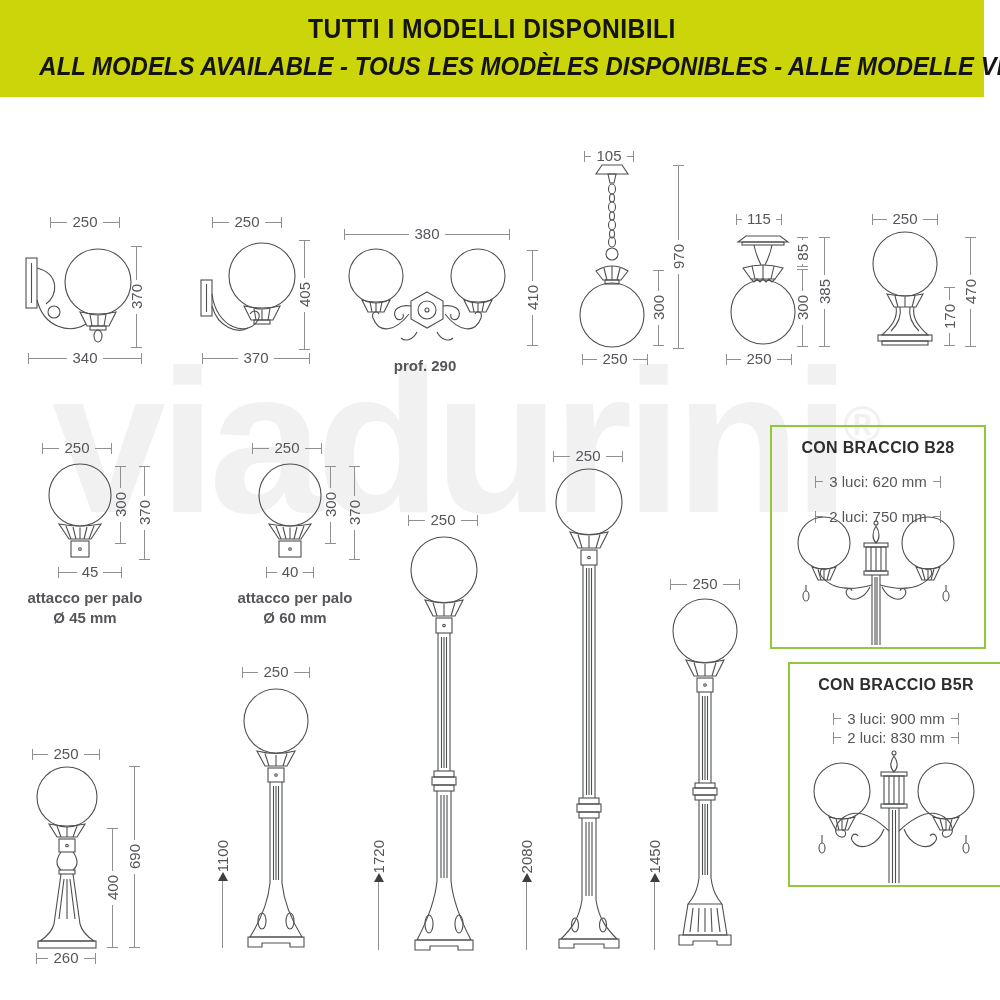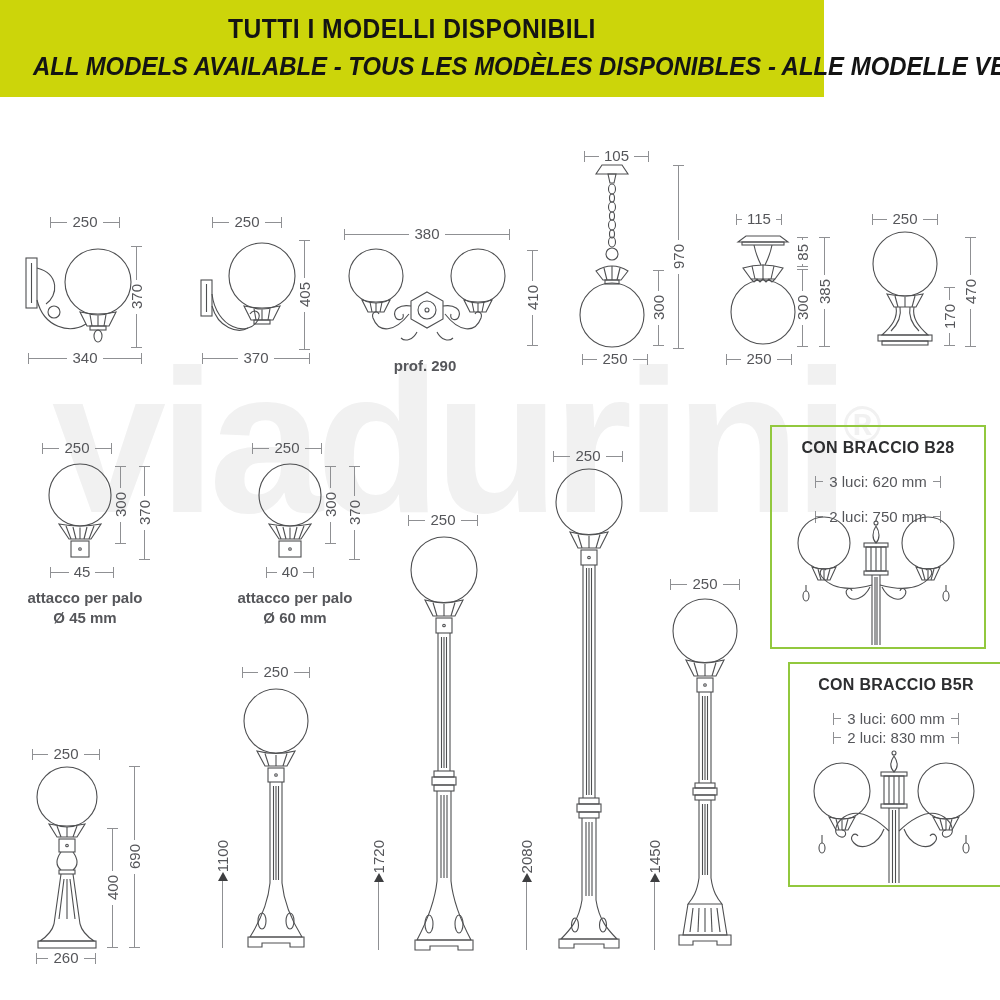--- a/index.html
+++ b/index.html
@@ -1,21 +1,21 @@
 <!DOCTYPE html>
 <html><head>
 <meta charset="utf-8">
 <style>
   html,body{margin:0;padding:0;}
   body{width:1000px;height:1000px;position:relative;background:#ffffff;overflow:hidden;
        font-family:"Liberation Sans",sans-serif;color:#55565a;}
   .abs{position:absolute;}
 
   
-  .header{position:absolute;left:0;top:0;width:824px;height:97px;background:#ccd50a;
+  .header{position:absolute;left:0;top:0;width:984px;height:97px;background:#ccd50a;
           text-align:center;color:#141414;}
   .header .t1{margin-top:13px;font-size:28px;font-weight:bold;letter-spacing:.5px;
               transform:scaleX(.88);transform-origin:center;}
   .header .t2{margin-top:6px;font-size:26px;font-weight:bold;font-style:italic;
               transform:scaleX(.92);transform-origin:center;white-space:nowrap;}
 
   
   .wm{position:absolute;left:52px;top:338px;font-size:205px;font-weight:bold;
       color:#f1f1f1;letter-spacing:-7px;line-height:1;white-space:nowrap;z-index:0;
       user-select:none;}
@@ -175,21 +175,21 @@
 </svg>
 <div class="dv" style="left:524px;top:250px;height:96px;">
     <span class="t"></span>
     <span class="l"></span>
     <span class="v">410</span>
     <span class="l"></span>
     <span class="t"></span>
   </div>
 <div class="cap" style="left:360px;top:356px;width:130px;">prof. 290</div>
 
-<div class="dh" style="left:584px;top:148px;width:65px;">
+<div class="dh" style="left:584px;top:148px;width:50px;">
     <span class="t"></span>
     <span class="l"></span>
     <span class="v">105</span>
     <span class="l"></span>
     <span class="t"></span>
   </div>
 <svg class="abs" style="left:576px;top:163px;" width="72" height="186" viewBox="0 0 72 186">
   <g class="ln">
     <path d="M26,2 L46,2 L52,11 L20,11 Z"></path>
       <path d="M32,11 L40,11 L38,20 L34,20 Z"></path>
@@ -344,21 +344,21 @@
     <span class="l"></span>
     <span class="t"></span>
   </div>
 <div class="dv" style="left:136px;top:466px;height:94px;">
     <span class="t"></span>
     <span class="l"></span>
     <span class="v">370</span>
     <span class="l"></span>
     <span class="t"></span>
   </div>
-<div class="dh" style="left:50px;top:564px;width:64px;">
+<div class="dh" style="left:58px;top:564px;width:64px;">
     <span class="t"></span>
     <span class="l"></span>
     <span class="v">45</span>
     <span class="l"></span>
     <span class="t"></span>
   </div>
 <div class="cap" style="left:10px;top:588px;width:150px;">
   <div>attacco per palo</div>
   <div>Ø 45 mm</div>
 </div>
@@ -661,21 +661,21 @@
       <line x1="164" y1="70" x2="164" y2="76"></line>
         <ellipse cx="164" cy="81" rx="3" ry="5"></ellipse>
     </g>
   </svg>
 </div>
 
 <div class="gbox" style="left:788px;top:662px;width:212px;height:221px;">
   <div class="bt">CON BRACCIO B5R</div>
   <div class="bdim">
       <span class="tick lft"></span>
-      <span class="bv">3 luci: 600 mm</span>
+      <span class="bv">3 luci: 900 mm</span>
       <span class="tick rgt"></span>
     </div>
   <div class="bdim" style="margin-top:2px;">
       <span class="tick lft"></span>
       <span class="bv">2 luci: 830 mm</span>
       <span class="tick rgt"></span>
     </div>
   <svg style="left:10px;top:83px;" width="188" height="136" viewBox="0 0 188 136">
     <g class="ln">
       <circle cx="94" cy="6" r="2"></circle>

